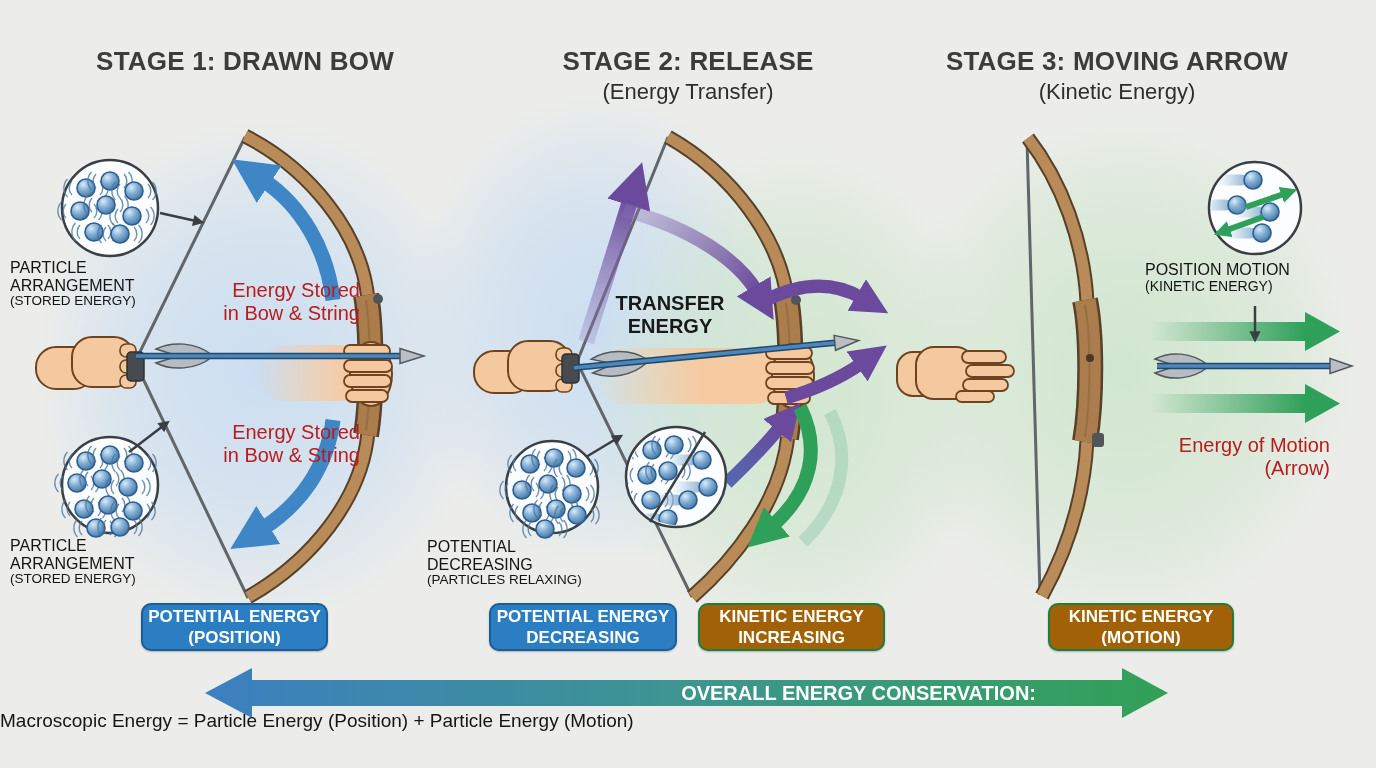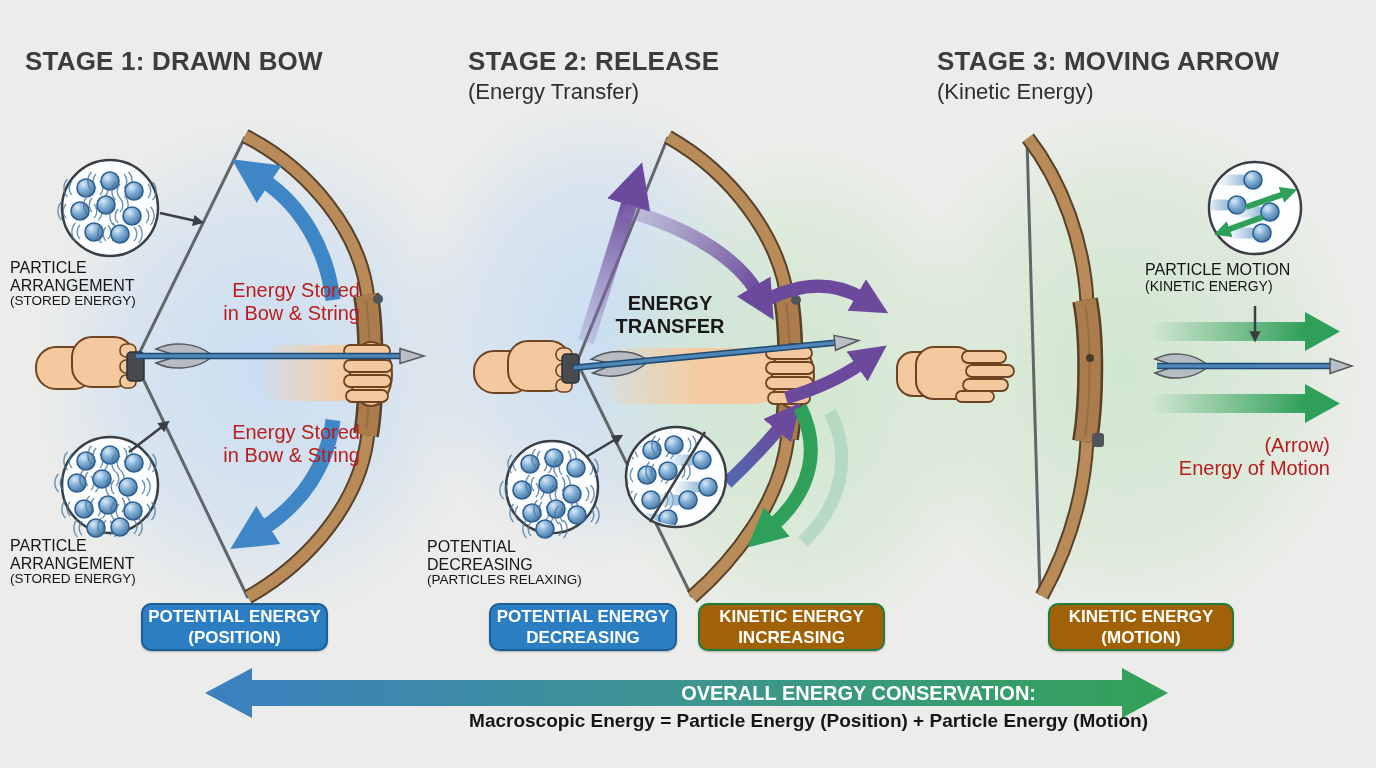--- a/index.html
+++ b/index.html
@@ -1,36 +1,36 @@
 <!DOCTYPE html>
 <html><head>
 <meta charset="utf-8">
 <style>
   html,body{margin:0;padding:0;}
   .canvas{position:relative;width:1376px;height:768px;background:#ecedea;overflow:hidden;
           font-family:"Liberation Sans",sans-serif;}
   .abs{position:absolute;}
   svg{display:block;}
-  .title-block{position:absolute;width:440px;color:#3c3c3c;z-index:3;}
+  .title-block{position:absolute;width:440px;text-align:center;color:#3c3c3c;z-index:3;}
   .title-line1{font-size:26px;font-weight:700;letter-spacing:.2px;}
   .title-line2{font-size:22px;font-weight:400;color:#2e2e2e;margin-top:2px;}
   .plabel{position:absolute;color:#141414;font-weight:400;line-height:1.1;z-index:3;}
   .plabel .l{font-size:16px;}
   .plabel .ls{font-size:13.5px;}
   .note{position:absolute;text-align:right;color:#b91c1c;font-size:20px;line-height:1.13;font-weight:500;z-index:3;}
   .transfer{position:absolute;text-align:center;color:#191919;font-size:20px;font-weight:700;line-height:1.15;z-index:3;}
   .badge{position:absolute;height:48px;border-radius:10px;color:#fff;font-weight:700;font-size:17px;
          line-height:1.25;text-align:center;display:flex;flex-direction:column;justify-content:center;
          z-index:3;box-shadow:0 1px 2px rgba(0,0,0,.25);box-sizing:border-box;}
   .badge-blue{background:#2b7ec2;border:2px solid #1a5d97;}
   .badge-green{background:#a16207;border:2px solid #1d7c3e;}
   .banner-text{position:absolute;left:338px;top:680px;width:698px;height:27px;line-height:27px;
                text-align:right;color:#ffffff;font-weight:700;font-size:20px;z-index:3;}
-  .equation{position:absolute;left:0;top:710px;width:1148px;text-align:right;color:#151515;
-            font-size:19px;z-index:3;font-weight:bold;}
+  .equation{position:absolute;left:0;top:710px;width:1148px;text-align:left;color:#151515;
+            font-size:19px;z-index:3;}
 </style>
 </head>
 <body>
 
 <div class="canvas">
 
 <svg class="abs" style="left:0;top:0;z-index:1" width="1376" height="768" viewBox="0 0 1376 768">
   <defs>
     <radialGradient id="gBlue" cx="50%" cy="50%" r="50%">
       <stop offset="0%" stop-color="#c9ddf2" stop-opacity="0.95"></stop>
@@ -326,21 +326,21 @@
   </g>
 </svg>
 
 <div class="title-block" style="left:25px;top:46px;">
   <div class="title-line1">STAGE 1: DRAWN BOW</div>
 </div>
 <div class="title-block" style="left:468px;top:46px;">
   <div class="title-line1">STAGE 2: RELEASE</div>
   <div class="title-line2">(Energy Transfer)</div>
 </div>
-<div class="title-block" style="left:937px;top:46px;">
+<div class="title-block" style="left:897px;top:46px;">
   <div class="title-line1">STAGE 3: MOVING ARROW</div>
   <div class="title-line2">(Kinetic Energy)</div>
 </div>
 
 <div class="plabel" style="left:10px;top:259px;width:200px;">
   <div class="l">PARTICLE</div>
   <div class="l">ARRANGEMENT</div>
   <div class="ls">(STORED ENERGY)</div>
 </div>
 <div class="plabel" style="left:10px;top:537px;width:200px;">
@@ -351,36 +351,36 @@
 <div class="note" style="left:150px;top:279px;width:210px;">
   <div>Energy Stored</div>
   <div>in Bow &amp; String</div>
 </div>
 <div class="note" style="left:150px;top:421px;width:210px;">
   <div>Energy Stored</div>
   <div>in Bow &amp; String</div>
 </div>
 
 <div class="transfer" style="left:565px;top:292px;width:210px;">
+  <div>TRANSFER</div>
   <div>ENERGY</div>
-  <div>TRANSFER</div>
 </div>
 <div class="plabel" style="left:427px;top:538px;width:250px;">
   <div class="l">POTENTIAL</div>
   <div class="l">DECREASING</div>
   <div class="ls">(PARTICLES RELAXING)</div>
 </div>
 
 <div class="plabel" style="left:1145px;top:261px;width:220px;">
-  <div class="l">PARTICLE MOTION</div>
+  <div class="l">POSITION MOTION</div>
   <div class="ls" style="font-size:14px;">(KINETIC ENERGY)</div>
 </div>
 <div class="note" style="left:1110px;top:434px;width:220px;">
+  <div>Energy of Motion</div>
   <div>(Arrow)</div>
-  <div>Energy of Motion</div>
 </div>
 
 <div class="badge badge-blue" style="left:141px;top:603px;width:187px;">
   <div>POTENTIAL ENERGY</div>
   <div>(POSITION)</div>
 </div>
 <div class="badge badge-blue" style="left:489px;top:603px;width:188px;">
   <div>POTENTIAL ENERGY</div>
   <div>DECREASING</div>
 </div>

